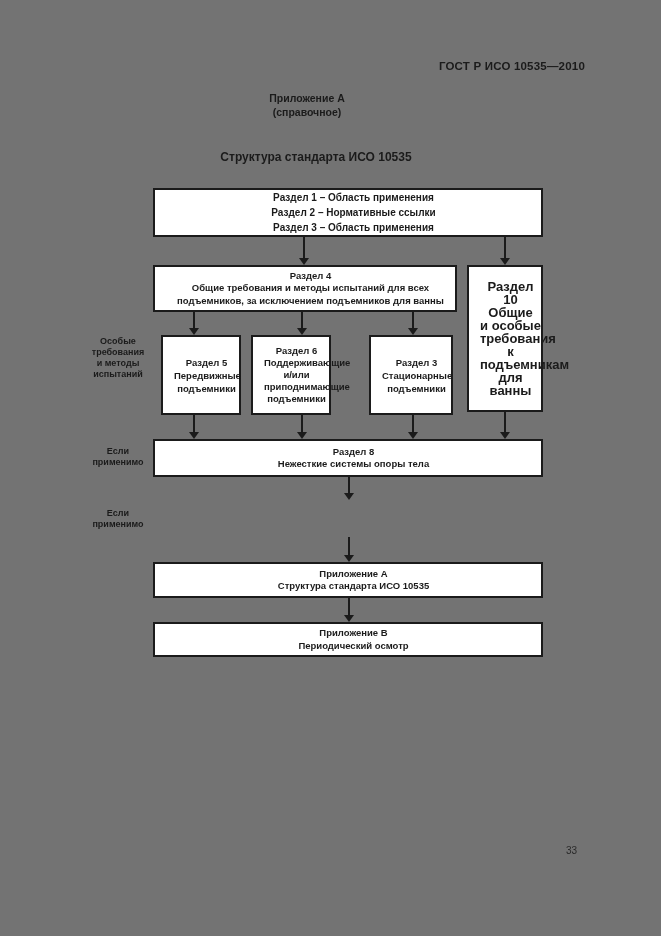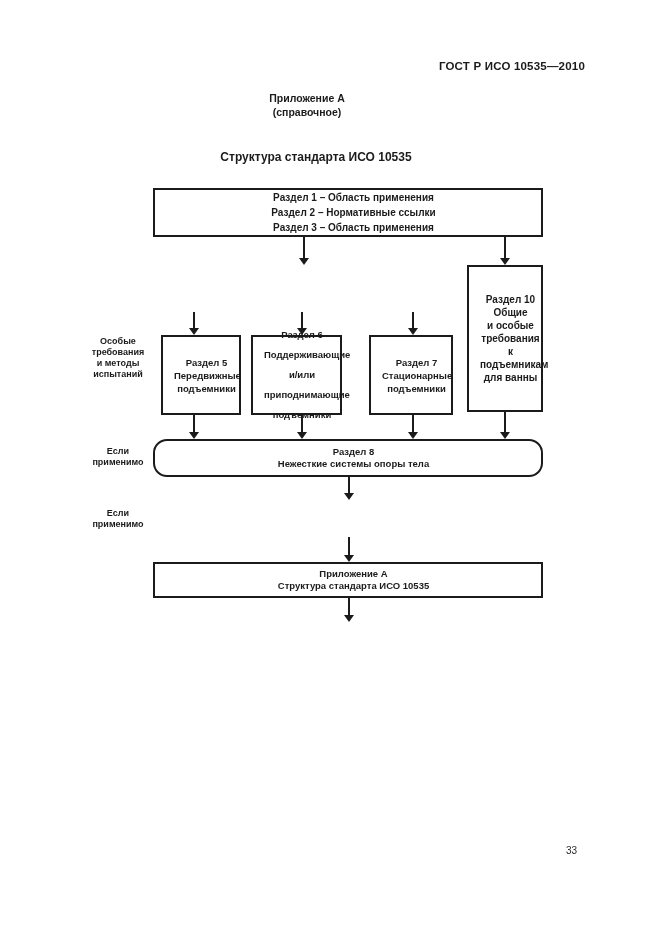--- a/index.html
+++ b/index.html
@@ -1,21 +1,21 @@
 <!DOCTYPE html>
 <html><head>
 <meta charset="utf-8">
 <style>
   * { margin: 0; padding: 0; box-sizing: border-box; }
   html, body { background: #e8e8e8; }
   .page {
     position: relative;
     width: 661px;
     height: 936px;
-    background: #ffffff;
+    background: #737373;
     font-family: "Liberation Sans", "DejaVu Sans", sans-serif;
     color: #1b1b1b;
     overflow: hidden;
   }
   .hdr {
     position: absolute;
     top: 60px;
     right: 76px;
     font-size: 11.5px;
     font-weight: bold;
@@ -47,25 +47,25 @@
     display: flex;
     align-items: center;
     text-align: center;
     font-weight: bold;
     background: #ffffff;
     padding-left: 11px;
   }
   .box .txt { white-space: pre-line; width: 100%; }
   .b123 { left: 153px; top: 188px; width: 390px; height: 49px; font-size: 10px;  line-height: 15px; }
   .b4   { left: 153px; top: 265px; width: 304px; height: 47px; font-size: 9.5px; line-height: 12.5px; }
-  .b10  { left: 467px; top: 265px; width: 76px;  height: 147px; font-size: 10px; line-height: 13px; }
+  .b10  { left: 467px; top: 265px; width: 76px;  height: 147px; font-size: 13px; line-height: 13px; }
   .b5   { left: 153px; top: 335px; width: 80px;  height: 80px; font-size: 9.5px; line-height: 13px; margin-left: 8px; }
-  .b6   { left: 251px; top: 335px; width: 91px;  height: 80px; font-size: 9.5px; line-height: 20px; }
+  .b6   { left: 251px; top: 335px; width: 80px;  height: 80px; font-size: 9.5px; line-height: 12px; }
   .b7   { left: 369px; top: 335px; width: 84px;  height: 80px; font-size: 9.5px; line-height: 13px; }
-  .b8   { left: 153px; top: 439px; width: 390px; height: 38px; font-size: 9.5px; line-height: 12.5px; border-radius: 14px; }
+  .b8   { left: 153px; top: 439px; width: 390px; height: 38px; font-size: 9.5px; line-height: 12.5px; }
   .b9   { left: 153px; top: 500px; width: 390px; height: 37px; font-size: 9.5px; line-height: 12.5px; }
   .bA   { left: 153px; top: 562px; width: 390px; height: 36px; font-size: 9.5px; line-height: 12.5px; }
   .bB   { left: 153px; top: 622px; width: 390px; height: 35px; font-size: 9.5px; line-height: 12.5px; }
   .side-label {
     position: absolute;
     width: 64px;
     text-align: center;
     font-size: 9px;
     font-weight: bold;
     line-height: 11px;
@@ -107,20 +107,25 @@
 (справочное)</div>
 
   <div class="doc-title">Структура стандарта ИСО 10535</div>
 
   <div class="box b123">
     <div class="txt">Раздел 1 – Область применения
 Раздел 2 – Нормативные ссылки
 Раздел 3 – Область применения</div>
   </div>
 
+  <div class="box b4">
+    <div class="txt">Раздел 4
+Общие требования и методы испытаний для всех
+подъемников, за исключением подъемников для ванны</div>
+  </div>
 
   <div class="box b10">
     <div class="txt">Раздел 10
 Общие
 и особые
 требования
 к подъемникам
 для ванны</div>
   </div>
 
@@ -132,36 +137,40 @@
 
   <div class="box b6">
     <div class="txt">Раздел 6
 Поддерживающие
 и/или
 приподнимающие
 подъемники</div>
   </div>
 
   <div class="box b7">
-    <div class="txt">Раздел 7
+    <div class="txt">Раздел 3
 Стационарные
 подъемники</div>
   </div>
 
   <div class="box b8">
     <div class="txt">Раздел 8
 Нежесткие системы опоры тела</div>
   </div>
 
 
   <div class="box bA">
     <div class="txt">Приложение А
 Структура стандарта ИСО 10535</div>
   </div>
 
+  <div class="box bB">
+    <div class="txt">Приложение В
+Периодический осмотр</div>
+  </div>
 
   <div class="side-label lab-special">Особые
 требования
 и методы
 испытаний</div>
   <div class="side-label lab-if1">Если
 применимо</div>
   <div class="side-label lab-if2">Если
 применимо</div>
 

